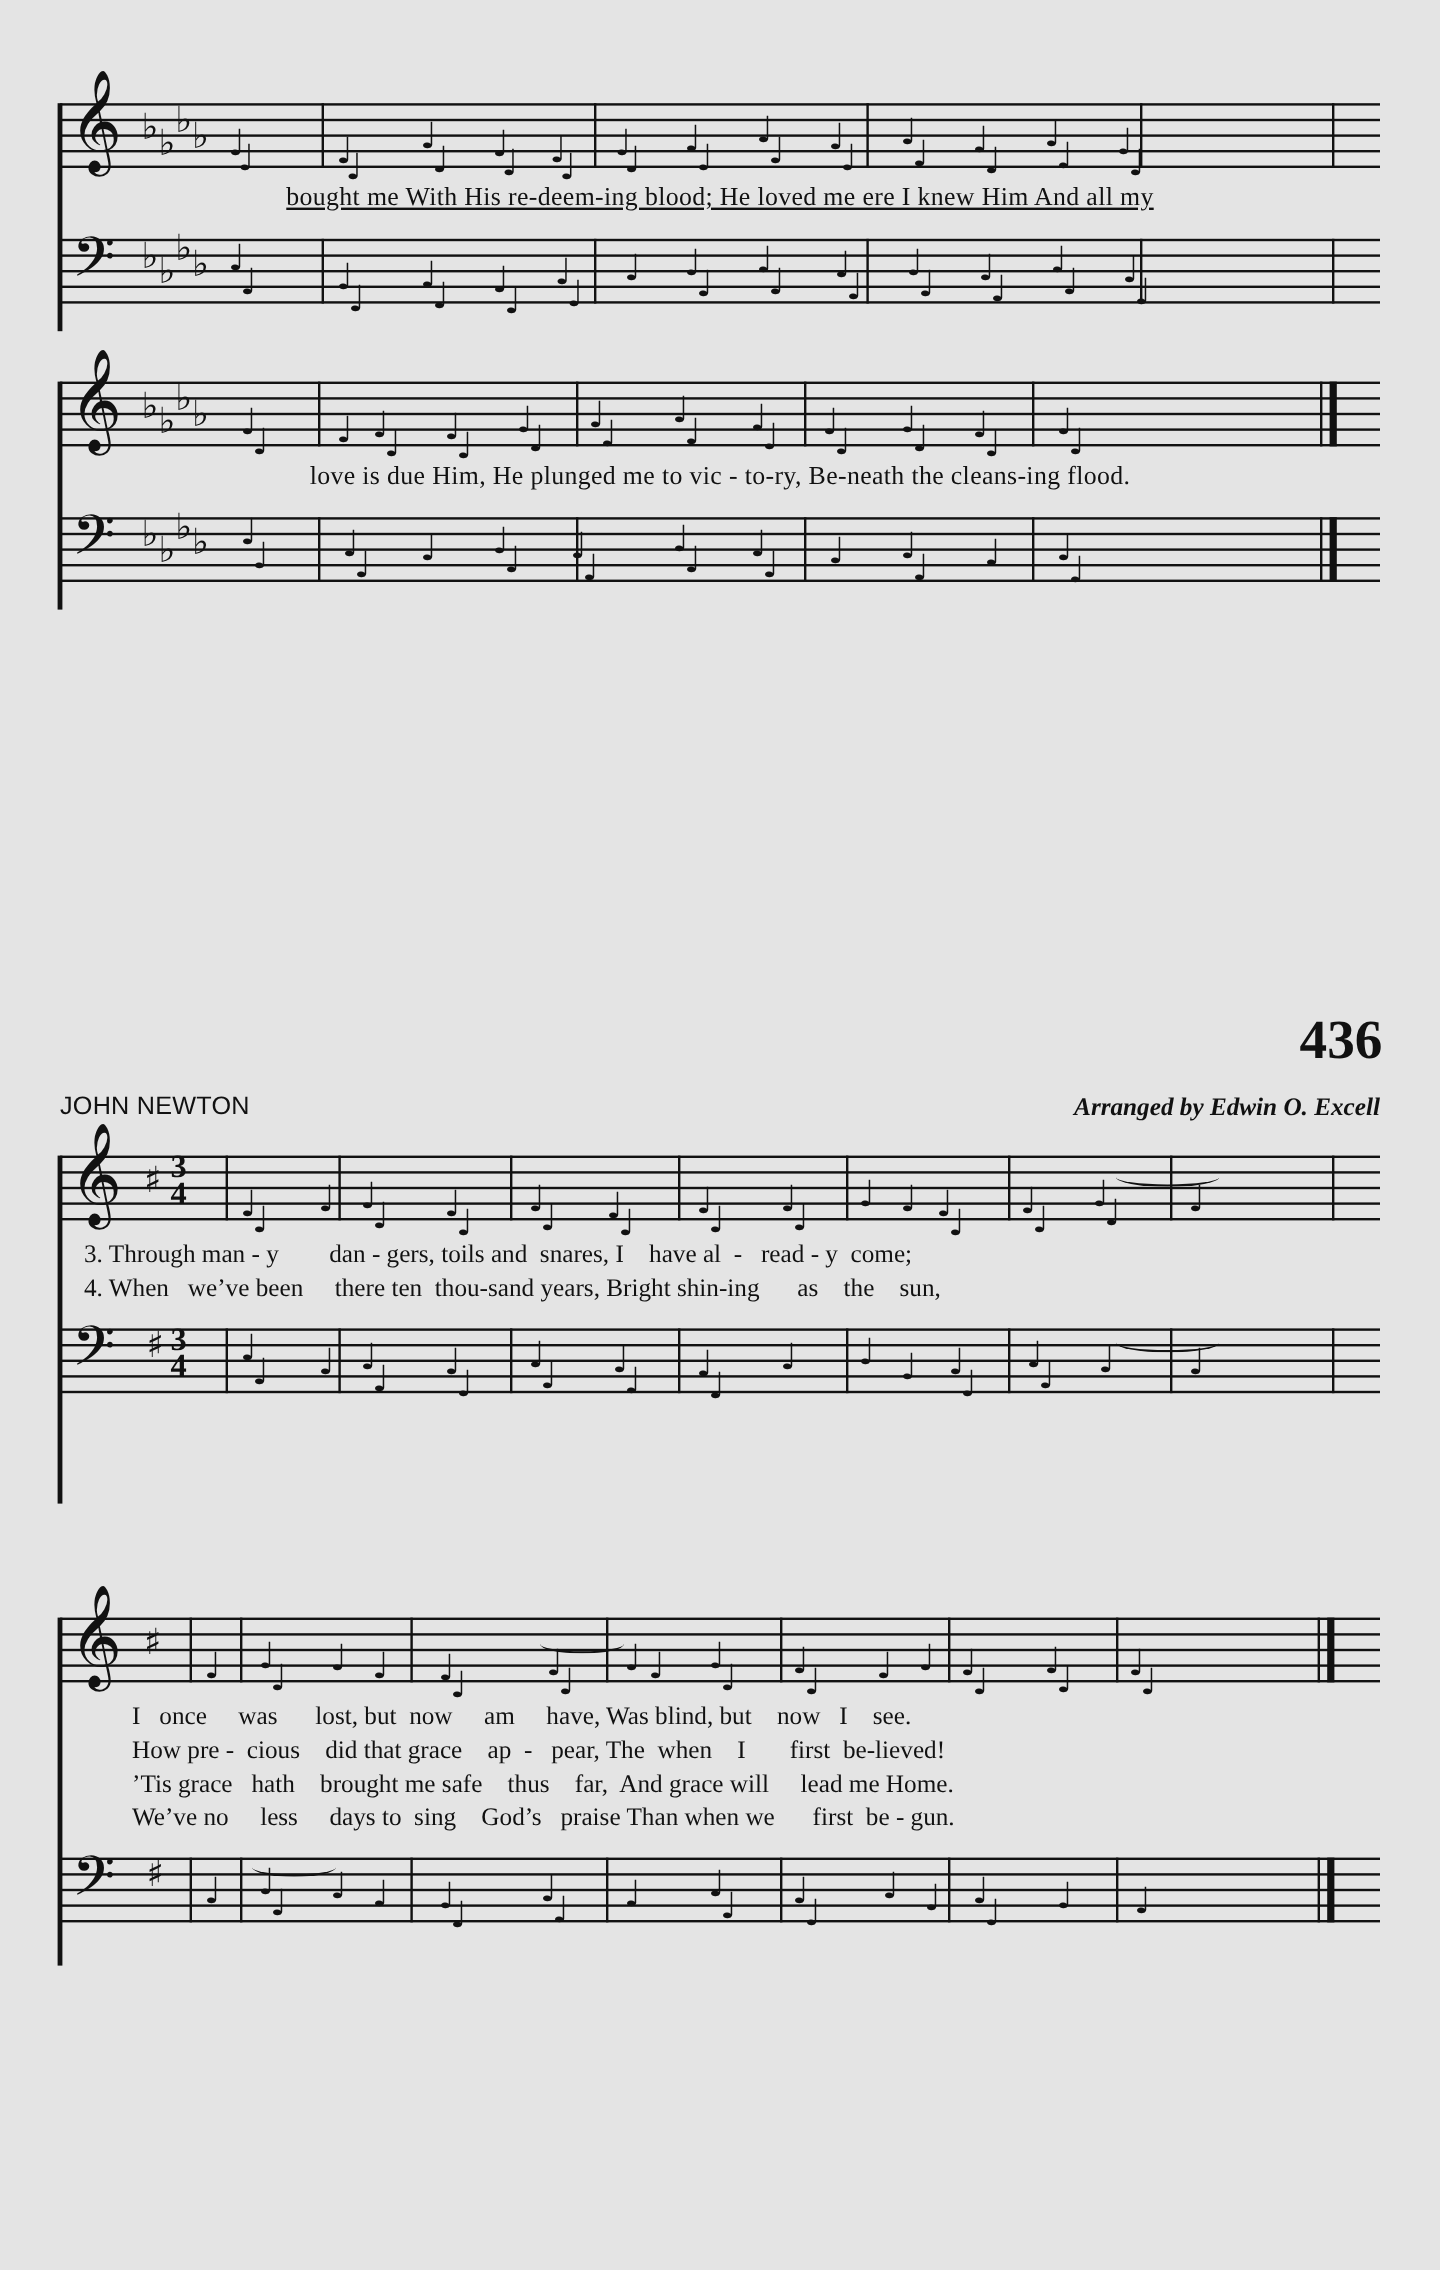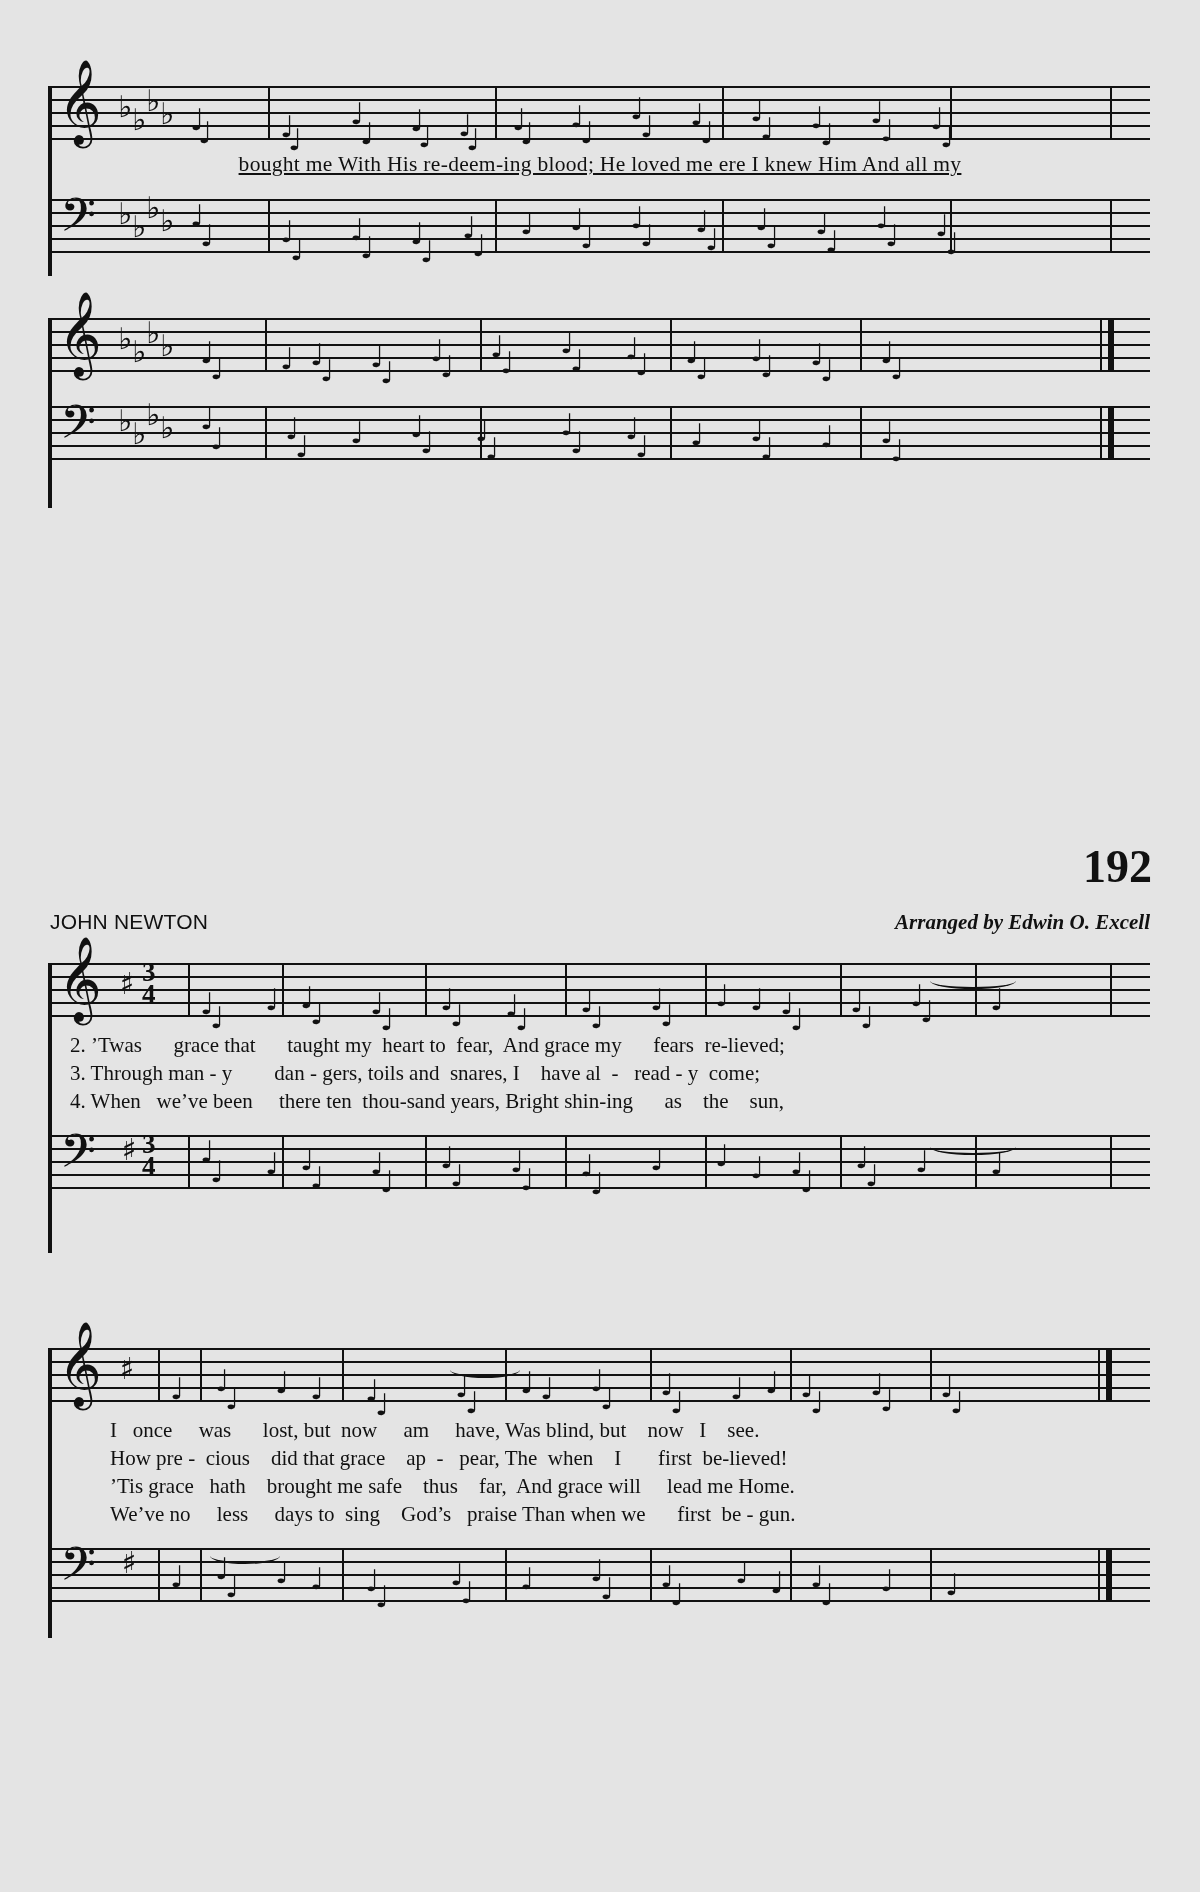--- a/index.html
+++ b/index.html
@@ -311,20 +311,23 @@
       <span class="note" style="left:840px; top:44px;">♩</span>
 
       <div class="barline" style="left:215px;"></div>
       <div class="barline" style="left:430px;"></div>
       <div class="barline" style="left:620px;"></div>
       <div class="barline" style="left:810px;"></div>
       <div class="barline final-thin" style="left:1050px;"></div>
       <div class="barline thick" style="left:1058px;"></div>
     </div>
 
+    <div class="lyrics lyric-center" style="position:relative; left:0; top:10px;">
+      <span>love  is    due Him,  He plunged me to   vic - to-ry,   Be-neath the cleans-ing flood.</span>
+    </div>
 
     <div class="staff" style="margin-top:24px;">
       <div class="line"></div>
       <div class="line"></div>
       <div class="line"></div>
       <div class="line"></div>
       <div class="line"></div>
 
       <span class="clef bass">𝄢</span>
       <span class="keysig" style="left:68px; top:8px;">♭</span>
@@ -354,21 +357,21 @@
 
       <div class="barline" style="left:215px;"></div>
       <div class="barline" style="left:430px;"></div>
       <div class="barline" style="left:620px;"></div>
       <div class="barline" style="left:810px;"></div>
       <div class="barline final-thin" style="left:1050px;"></div>
       <div class="barline thick" style="left:1058px;"></div>
     </div>
   </div>
 
-  <div class="hymn-number" style="top:840px;">192</div>
+  <div class="hymn-number" style="top:840px;">436</div>
   <div class="author" style="top:910px;">JOHN NEWTON</div>
   <div class="arranger" style="top:910px;">Arranged by Edwin O. Excell</div>
 
   <div class="system" style="top:955px;">
     <div class="staff">
       <div class="line"></div>
       <div class="line"></div>
       <div class="line"></div>
       <div class="line"></div>
       <div class="line"></div>
@@ -414,23 +417,20 @@
       <div class="barline" style="left:375px;"></div>
       <div class="barline" style="left:515px;"></div>
       <div class="barline" style="left:655px;"></div>
       <div class="barline" style="left:790px;"></div>
       <div class="barline" style="left:925px;"></div>
       <div class="barline" style="left:1060px;"></div>
     </div>
 
     <div class="lyrics" style="position:relative; left:20px; top:12px; font-size:21px;">
       <div class="lyric-line">
-        <span>2. ’Twas      grace that      taught my  heart to  fear,  And grace my      fears  re-lieved;</span>
-      </div>
-      <div class="lyric-line">
         <span>3. Through man - y        dan - gers, toils and  snares, I    have al  -   read - y  come;</span>
       </div>
       <div class="lyric-line">
         <span>4. When   we’ve been     there ten  thou-sand years, Bright shin-ing      as    the    sun,</span>
       </div>
     </div>
 
     <div class="staff" style="margin-top:24px;">
       <div class="line"></div>
       <div class="line"></div>

